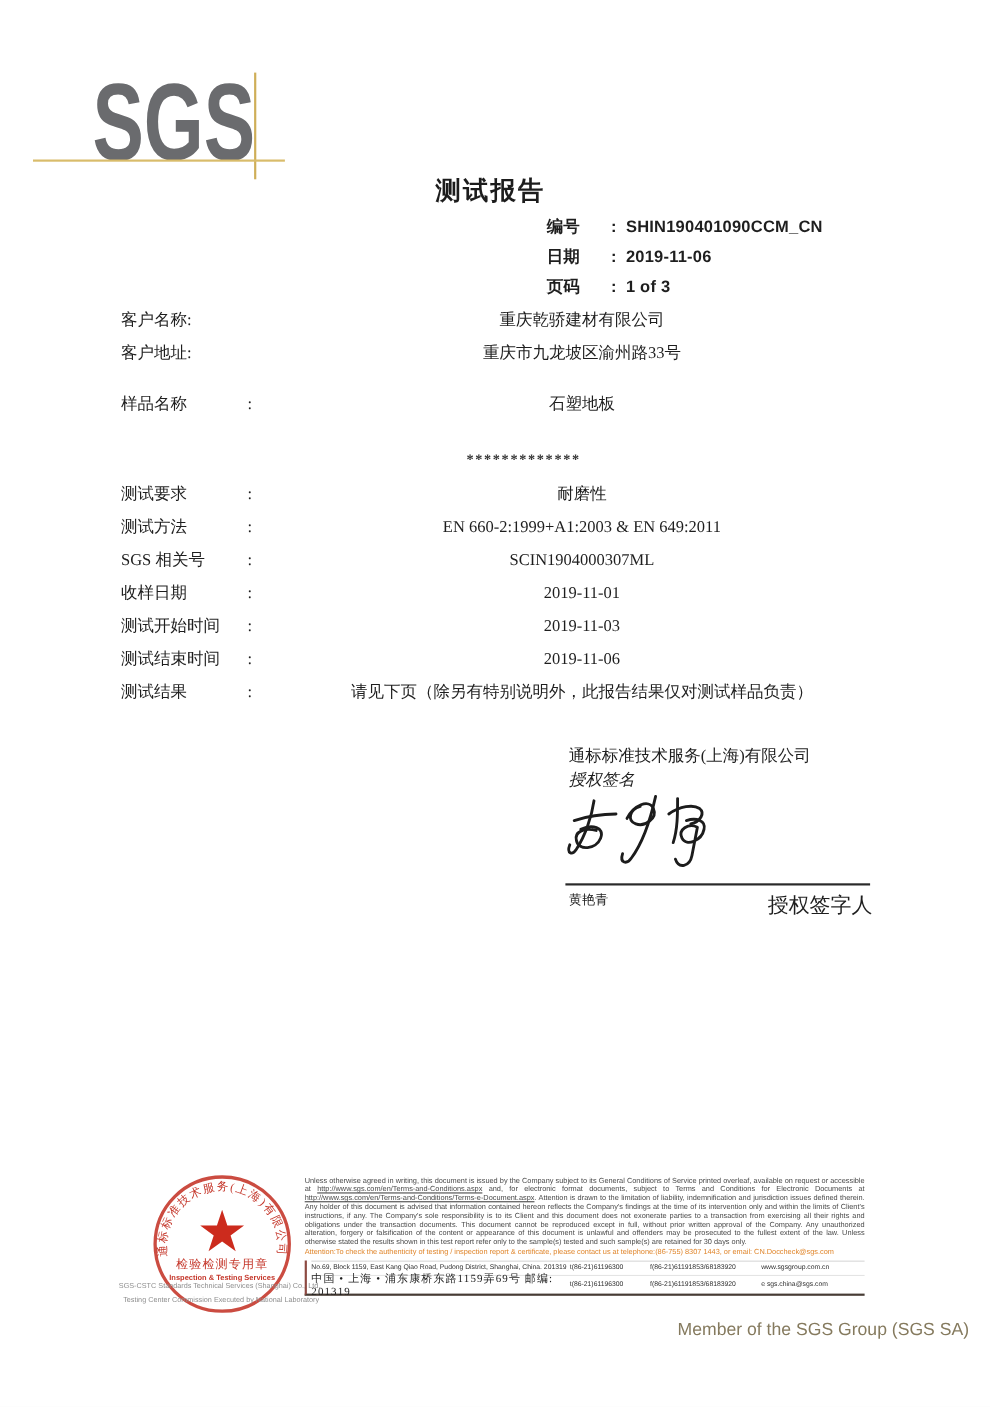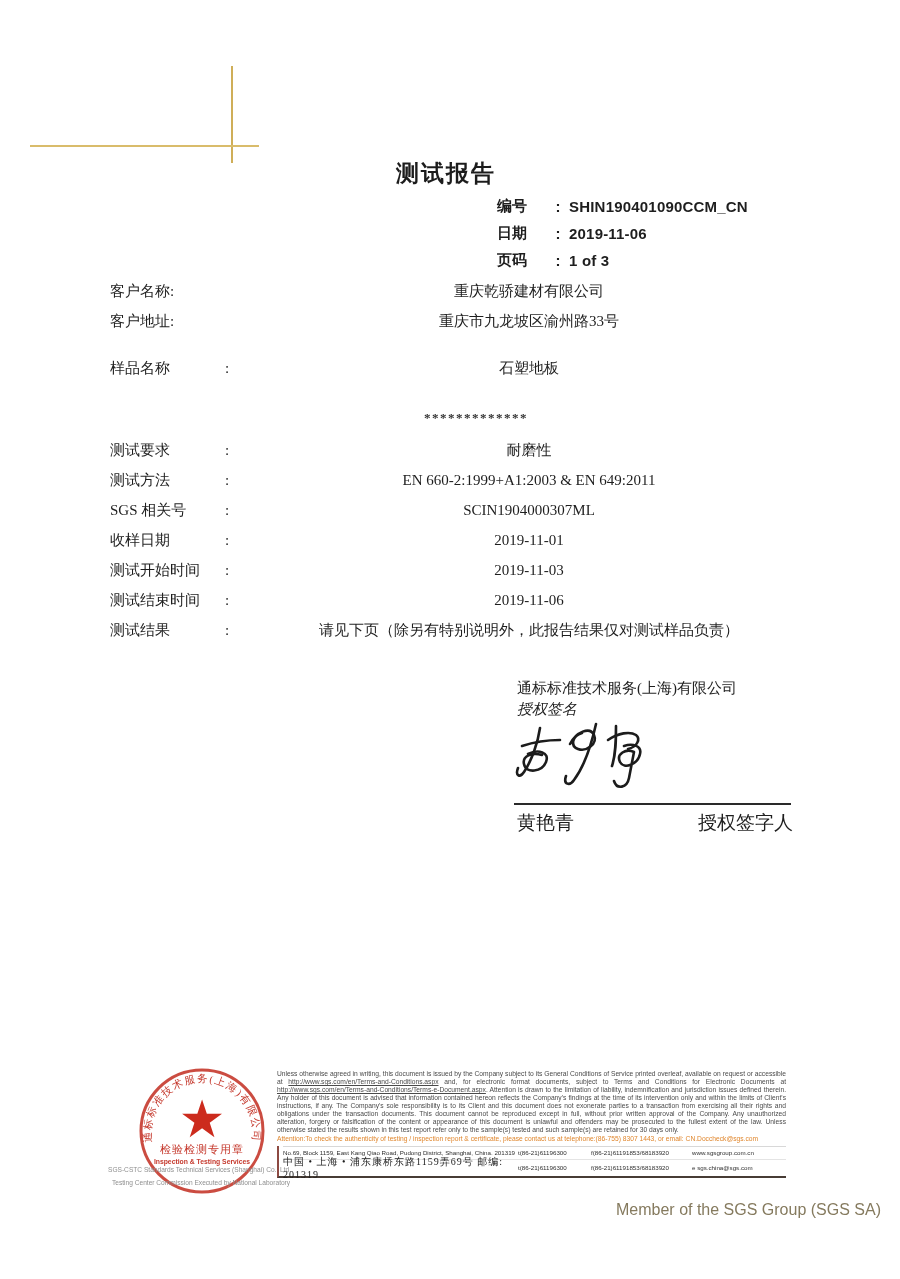--- a/index.html
+++ b/index.html
@@ -27,21 +27,21 @@
   .row .lbl-wide { width:148px; flex:0 0 148px; }
   .row .sep { width:33px; flex:0 0 33px; }
   .row .val { flex:1;text-align:center; }
   .note { position:absolute; left:106px; top:392px; width:694px; font-size:14.5px; color:#1e1e1e; }
   .stars { position:absolute; left:424px; top:410px; font-size:13px; font-weight:bold; letter-spacing:1.5px; color:#333; }
   
   .sig-company { position:absolute; left:517px; top:678px; font-size:15px; line-height:21px; color:#1e1e1e; }
   .sig-label   { position:absolute; left:517px; top:700px; font-size:15px; color:#1e1e1e;font-style:italic; }
   .sig-image   { position:absolute; left:512px; top:716px; }
   .sig-line    { position:absolute; left:514px; top:803px; width:277px; height:2px; background:#2a2a2a; }
-  .sig-name    { position:absolute; left:517px; top:810px; font-size:19px; color:#1e1e1e; }
+  .sig-name    { position:absolute; left:517px; top:810px; font-size:12px; color:#1e1e1e; }
   .sig-title   { position:absolute; left:698px; top:810px; font-size:19px; color:#1e1e1e; }
   
   .stamp { position:absolute; left:136px; top:1063px; }
   .stamp-overlay1 { position:absolute; left:108px; top:1166px; width:185px; font-family:"Liberation Sans", sans-serif;
     font-size:6.6px; line-height:7.5px; color:#8f8f8f; }
   .stamp-overlay2 { position:absolute; left:112px; top:1179px; width:180px; font-family:"Liberation Sans", sans-serif;
     font-size:6.6px; line-height:7.5px; color:#8f8f8f; }
   
   .footer-text { position:absolute; left:277px; top:1070px; width:509px; font-family:"Liberation Sans", sans-serif; }
   .disclaimer { font-size:6.7px; line-height:8.05px; text-align:justify; color:#4a4a4a; }
@@ -58,20 +58,25 @@
   .addr-col-fax { flex:0 0 101px; font-size:6.2px; color:#2f2f2f; }
   .addr-col-web { flex:1; font-size:6.2px; color:#2f2f2f; }
   .member { position:absolute; left:600px; top:1201px; font-family:"Liberation Sans", sans-serif;
     font-size:16px; color:#857a5e;margin-left:16px; }
 </style>
 </head>
 <body>
 
 <div class="page">
 
+  <div class="logo-wrap">
+    <svg width="220" height="110">
+      <text x="0" y="90" font-family="Liberation Sans, sans-serif" font-weight="bold" font-size="100" fill="#6a6b6e" textLength="148" lengthAdjust="spacingAndGlyphs">SGS</text>
+    </svg>
+  </div>
   <div class="logo-vline"></div>
   <div class="logo-hline"></div>
 
   <div class="doc-title">测试报告</div>
 
   <div class="hdr">
     <div class="hdr-row">
       <span class="hdr-label">编号</span>
       <span class="hdr-sep">:</span>
       <span class="hdr-value">SHIN190401090CCM_CN</span>

